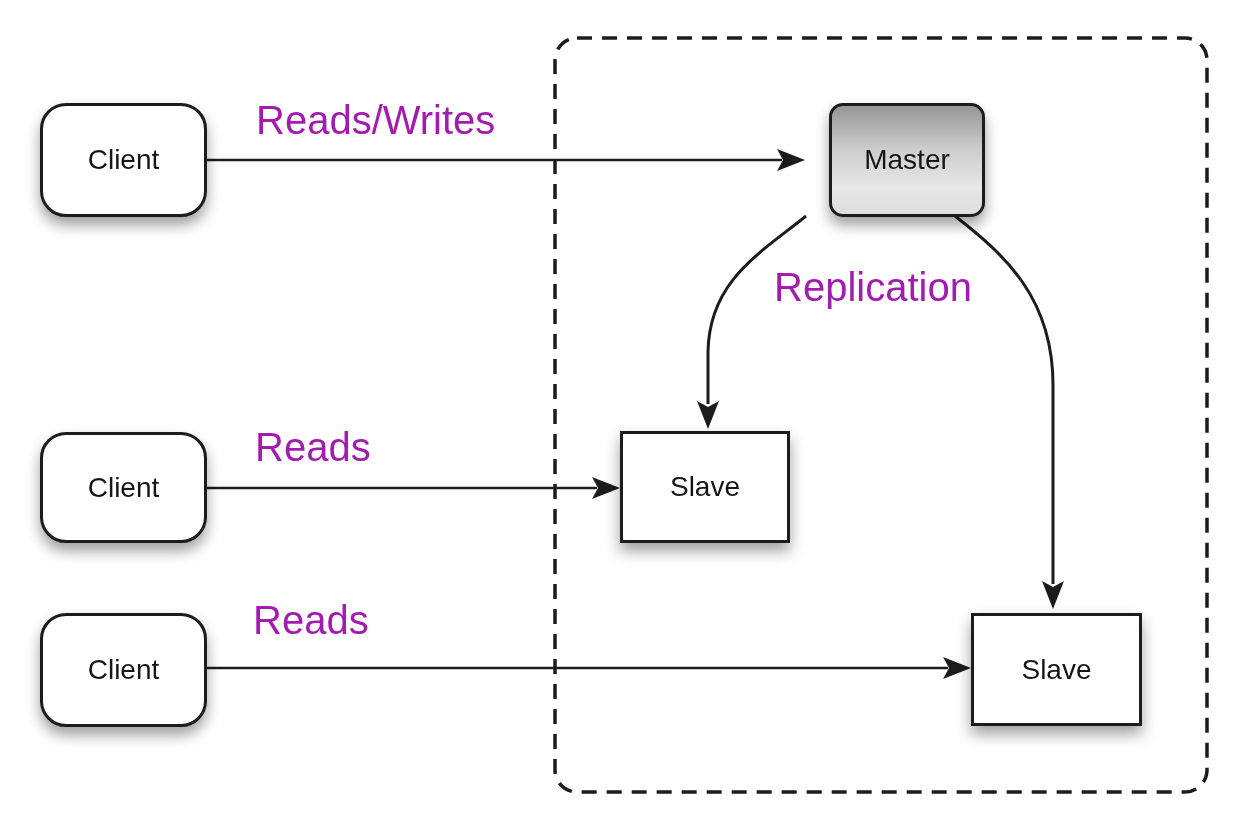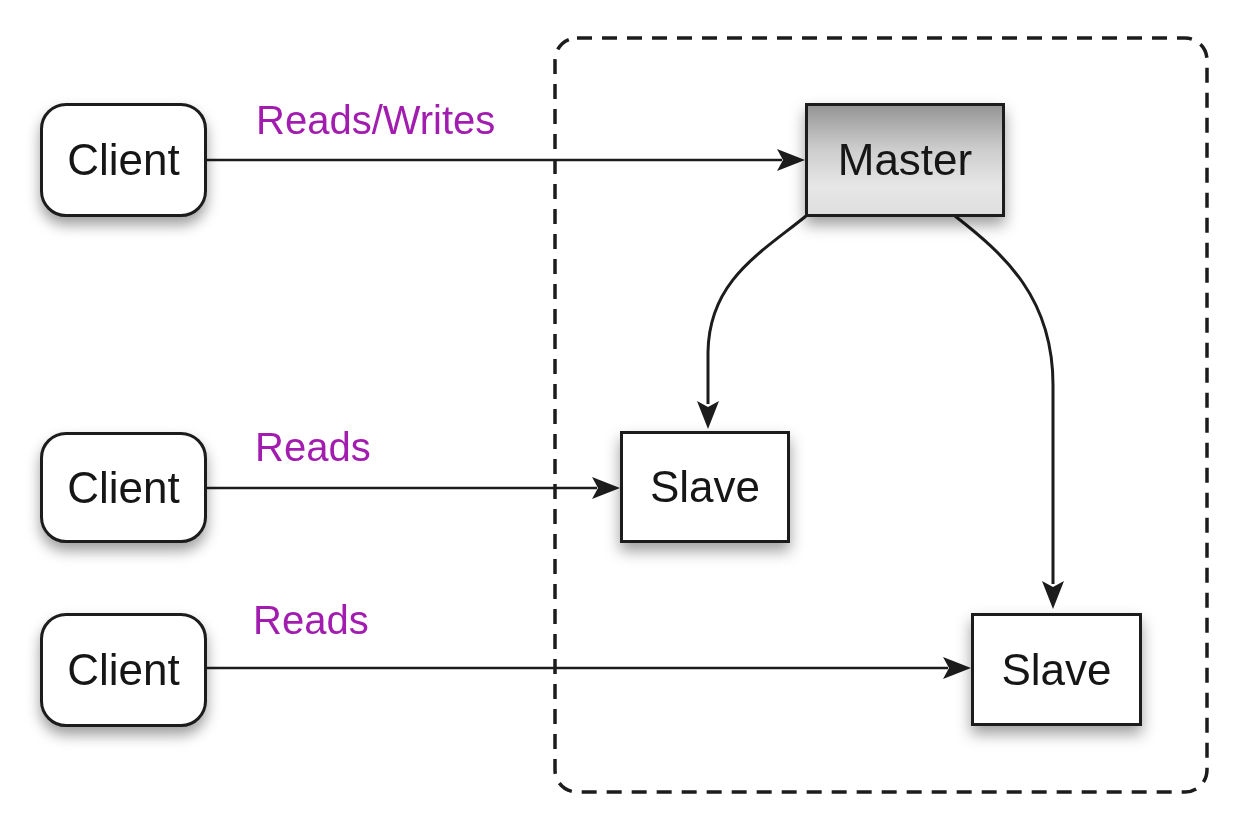--- a/index.html
+++ b/index.html
@@ -24,32 +24,32 @@
   }
   .node {
     position: absolute;
     display: flex;
     align-items: center;
     justify-content: center;
     box-sizing: border-box;
     border: 3px solid #1c1c1c;
     background: #ffffff;
     color: #161616;
-    font-size: 44px;
+    font-size: 28px;
     line-height: 1;
     box-shadow: 0 8px 14px rgba(0,0,0,0.38);
   }
   .node.client {
     border-radius: 26px;
   }
   .node.master {
     background: linear-gradient(180deg, #969696 0%, #cdcdcd 40%, #e7e7e7 75%, #dedede 100%);
   }
   .node-client-top    { left: 40px;  top: 103px; width: 167px; height: 114px; }
-  .node-master        { left: 805px; top: 103px; width: 200px; height: 114px; }
+  .node-master        { left: 829px; top: 103px; width: 156px; height: 114px; border-radius: 14px; }
   .node-slave-left    { left: 620px; top: 431px; width: 170px; height: 112px; }
   .node-client-middle { left: 40px;  top: 432px; width: 167px; height: 111px; }
   .node-client-bottom { left: 40px;  top: 613px; width: 167px; height: 114px; }
   .node-slave-right   { left: 971px; top: 613px; width: 171px; height: 113px; }
   .edge-label {
     position: absolute;
     color: #a21caf;
     font-size: 40px;
     line-height: 1.05;
     white-space: nowrap;
@@ -125,14 +125,15 @@
   <div class="node node-slave-right">
     <span>Slave</span>
   </div>
 
   <div class="edge-label label-reads-writes">Reads/Writes</div>
 
   <div class="edge-label label-reads-middle">Reads</div>
 
   <div class="edge-label label-reads-bottom">Reads</div>
 
+  <div class="edge-label label-replication">Replication</div>
 
 </div>
 
 </body></html>

